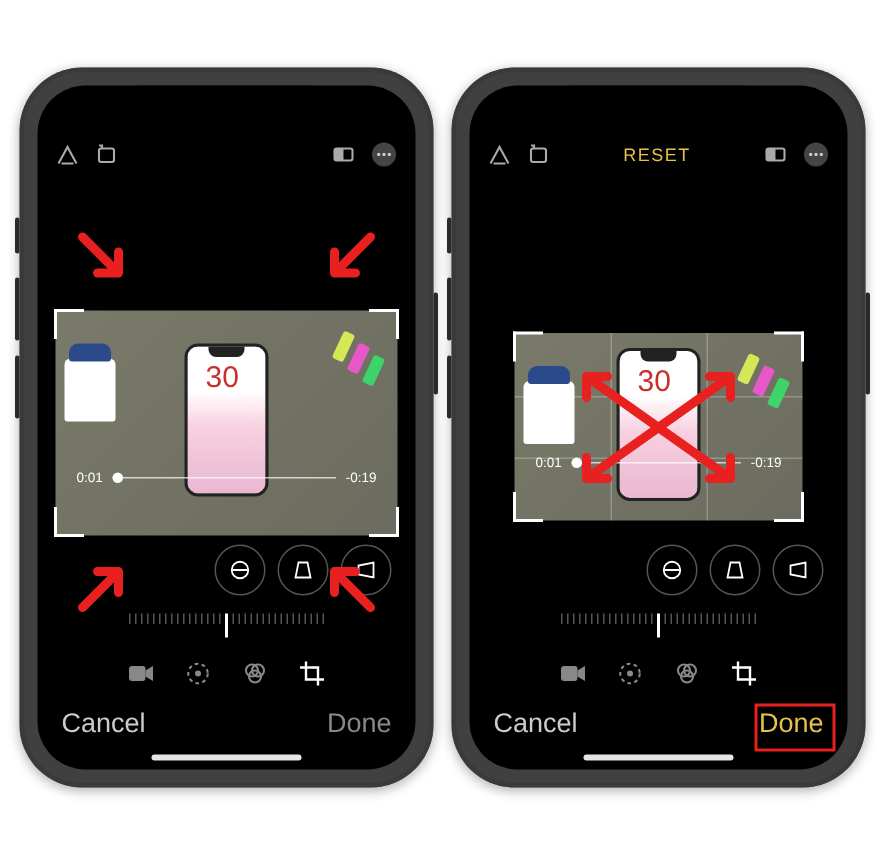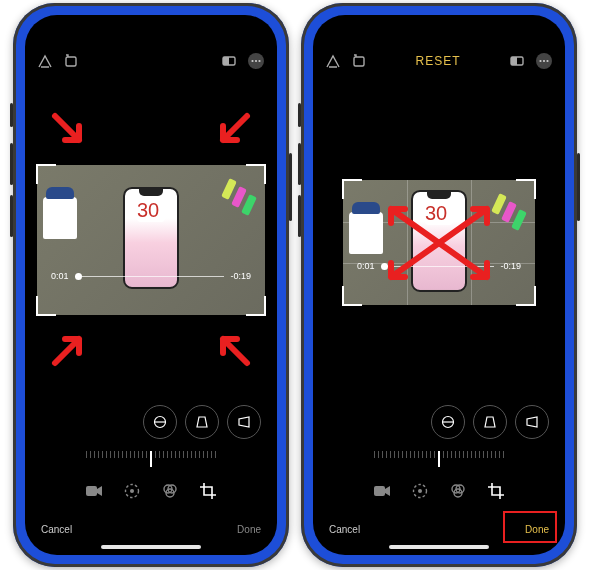--- a/index.html
+++ b/index.html
@@ -1,16 +1,16 @@
 <!DOCTYPE html>
 <html><head>
 <meta charset="utf-8">
 <style>
 body{margin:0;background:#fff;width:590px;height:570px;display:flex;gap:12px;justify-content:center;align-items:center;font-family:-apple-system,Helvetica,Arial,sans-serif}
-.phone{width:276px;height:564px;background:#1d4ed8;border-radius:42px;position:relative;box-shadow:inset 0 0 0 3px #3a3a3a,0 2px 8px rgba(0,0,0,.3)}
+.phone{width:276px;height:480px;background:#404040;border-radius:42px;position:relative;box-shadow:inset 0 0 0 3px #3a3a3a,0 2px 8px rgba(0,0,0,.3)}
 .side-btn{position:absolute;background:#2a2a2a;border-radius:2px}
 .sb1{left:-3px;top:100px;width:3px;height:24px}
 .sb2{left:-3px;top:140px;width:3px;height:42px}
 .sb3{left:-3px;top:192px;width:3px;height:42px}
 .sb4{right:-3px;top:150px;width:3px;height:68px}
 .screen{position:absolute;inset:12px;background:#000;border-radius:32px;overflow:hidden}
 .notch{position:absolute;top:0;left:50%;transform:translateX(-50%);width:120px;height:24px;background:#000;border-radius:0 0 14px 14px;z-index:20}
 .topbar{position:absolute;top:32px;left:0;right:0;height:28px;display:flex;align-items:center;padding:0 12px}
 .topbar .left,.topbar .right{display:flex;gap:10px;align-items:center}
 .topbar .center{flex:1;text-align:center;font-size:12px;letter-spacing:1px}
@@ -41,21 +41,21 @@
 .red-arrow{position:absolute;z-index:30}
 .edit-buttons{position:absolute;bottom:116px;right:16px;display:flex;gap:8px}
 .edit-btn{width:32px;height:32px;border:1.2px solid #555;border-radius:50%;display:flex;align-items:center;justify-content:center;color:#fff}
 .adjust-slider{position:absolute;bottom:84px;left:12px;right:12px;height:24px;display:flex;align-items:center;justify-content:center}
 .ticks{display:flex;gap:3px}
 .tick{width:1px;height:7px;background:#555}
 .tick.main{height:16px;background:#fff;width:1.5px}
 .tab-bar{position:absolute;bottom:52px;left:0;right:0;height:24px;display:flex;align-items:center;justify-content:center;gap:20px}
 .tab-icon{color:#888}
 .tab-icon.active{color:#fff}
-.bottom-bar{position:absolute;bottom:20px;left:0;right:0;display:flex;align-items:center;justify-content:space-between;padding:0 16px;font-size:10px}
+.bottom-bar{position:absolute;bottom:20px;left:0;right:0;display:flex;align-items:center;justify-content:space-between;padding:0 16px;font-size:18px}
 .cancel{color:#ccc}
 .done{color:#888}
 .done.active{color:#e6c04c}
 .home-ind{position:absolute;bottom:6px;left:50%;transform:translateX(-50%);width:100px;height:4px;background:#fff;border-radius:3px;opacity:.9}
 .red-box{position:absolute;border:2.5px solid #e92020;pointer-events:none}
 svg{display:block}
 </style>
 </head>
 <body>
 

